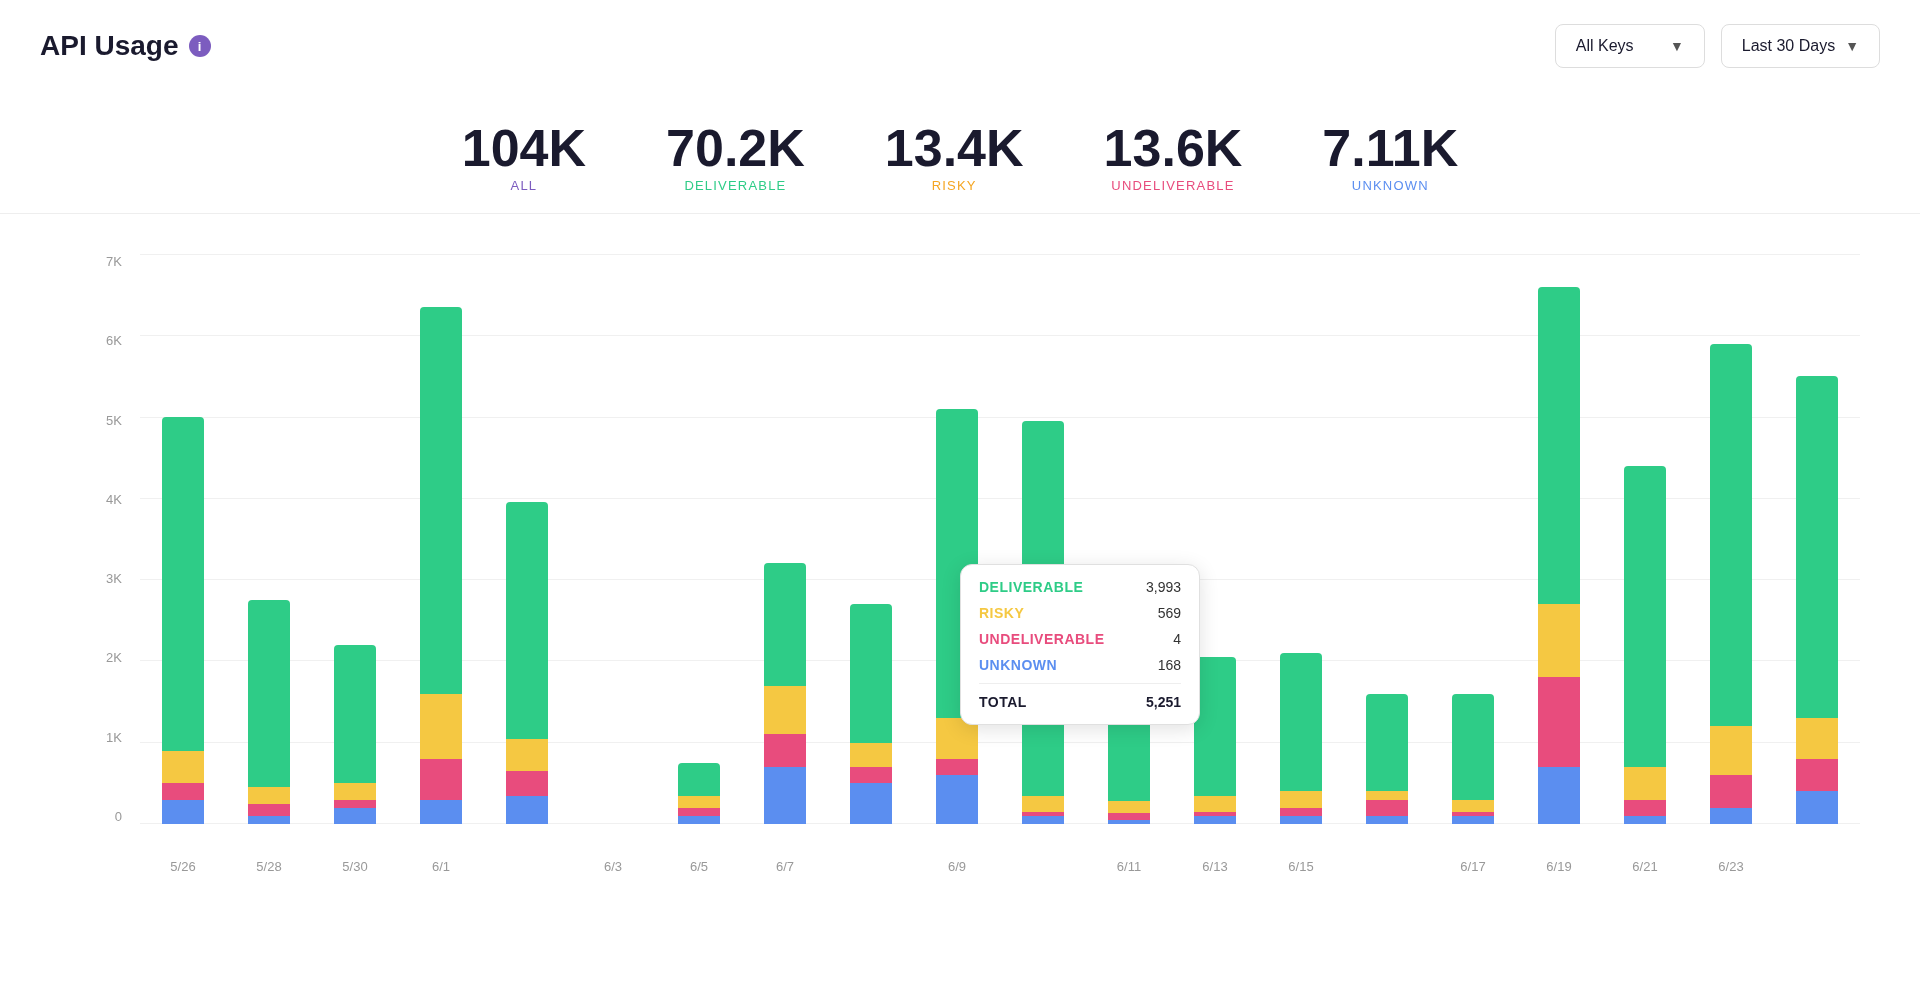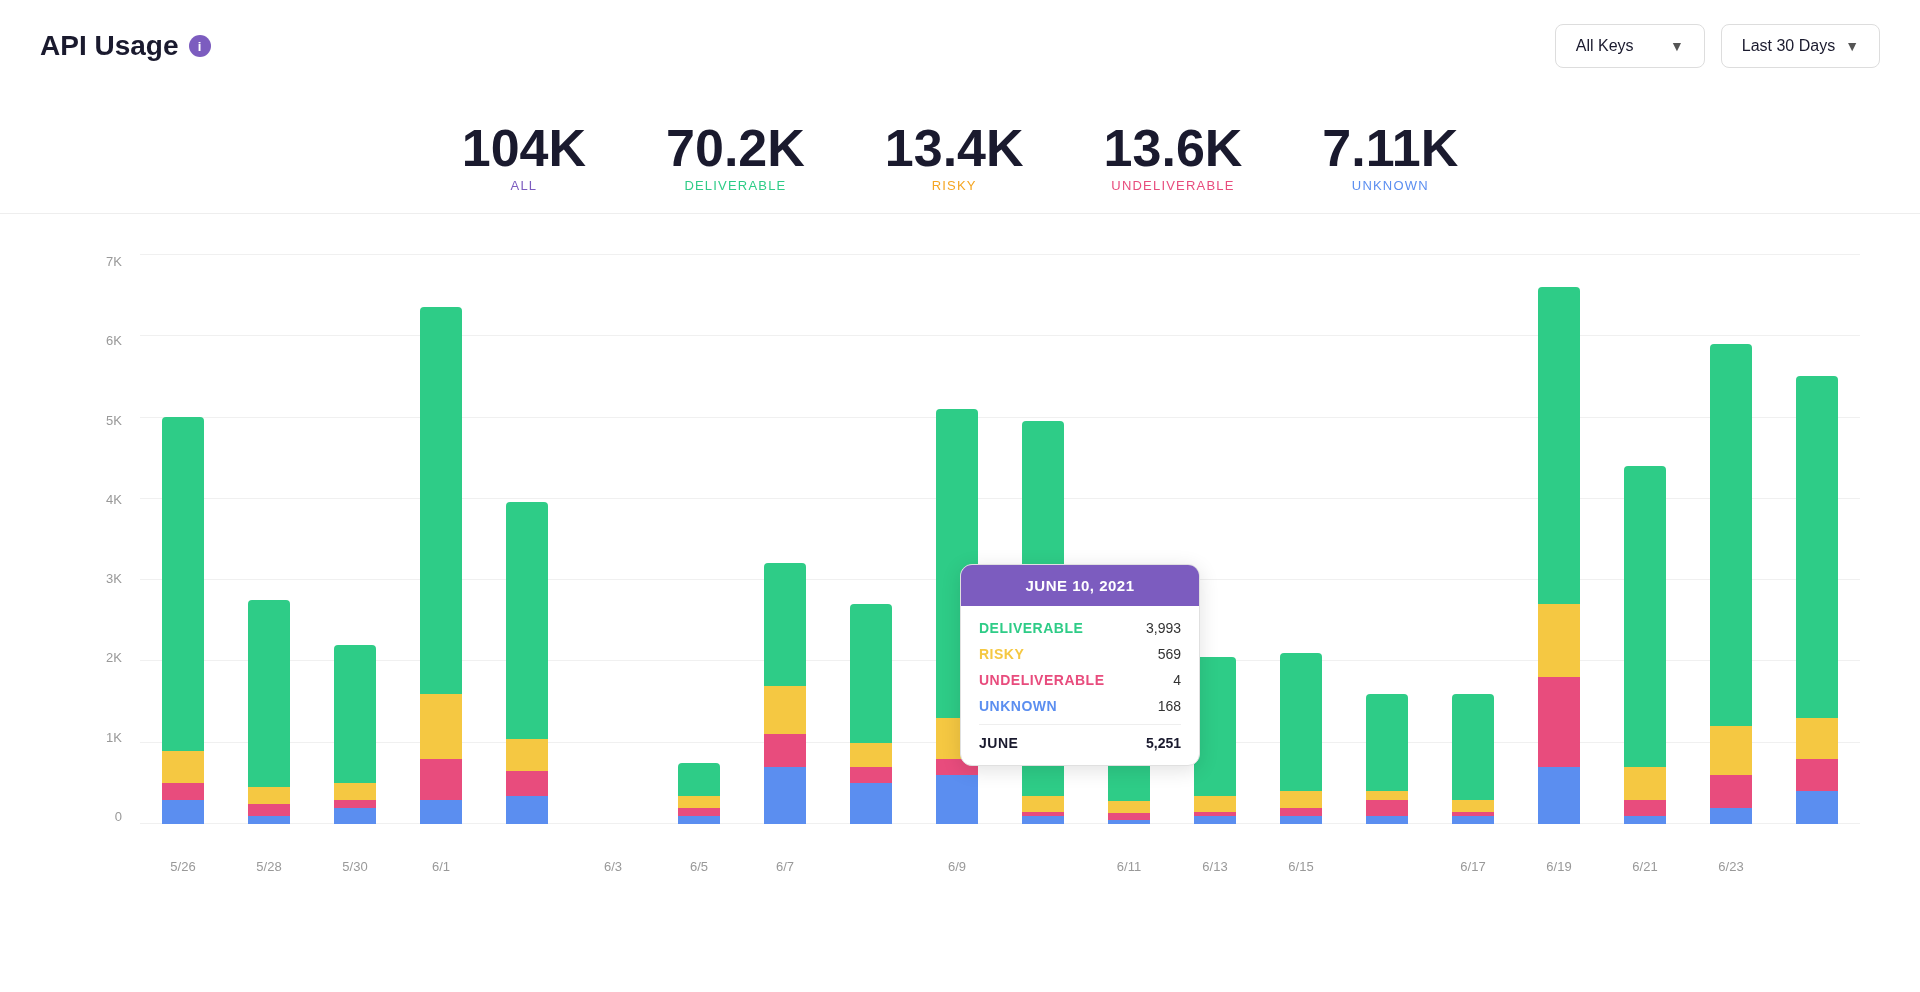--- a/index.html
+++ b/index.html
@@ -472,38 +472,37 @@
         <div class="x-label">6/15</div>
         <div class="x-label"></div>
         <div class="x-label">6/17</div>
         <div class="x-label">6/19</div>
         <div class="x-label">6/21</div>
         <div class="x-label">6/23</div>
         <div class="x-label"></div>
       </div>
 
     <div class="tooltip" id="tooltip" style="top: 310px; left: 880px;">
-      <div class="tooltip-header">JUNE 10, 2021</div>
       <div class="tooltip-body" id="tooltip-body">
           <div class="tooltip-row">
     <span class="tooltip-key" style="color: #2ecc87;">DELIVERABLE</span>
     <span class="tooltip-val">3,993</span>
   </div>
           <div class="tooltip-row">
     <span class="tooltip-key" style="color: #f5c842;">RISKY</span>
     <span class="tooltip-val">569</span>
   </div>
           <div class="tooltip-row">
     <span class="tooltip-key" style="color: #e84c7d;">UNDELIVERABLE</span>
     <span class="tooltip-val">4</span>
   </div>
           <div class="tooltip-row">
     <span class="tooltip-key" style="color: #5b8ef0;">UNKNOWN</span>
     <span class="tooltip-val">168</span>
   </div>
           <div class="tooltip-row tooltip-total">
-  <span class="tooltip-key">JUNE</span>
+  <span class="tooltip-key">TOTAL</span>
   <span class="tooltip-val">5,251</span>
 </div>
         </div>
     </div>
   </div>
 </div>
 
 </body></html>

